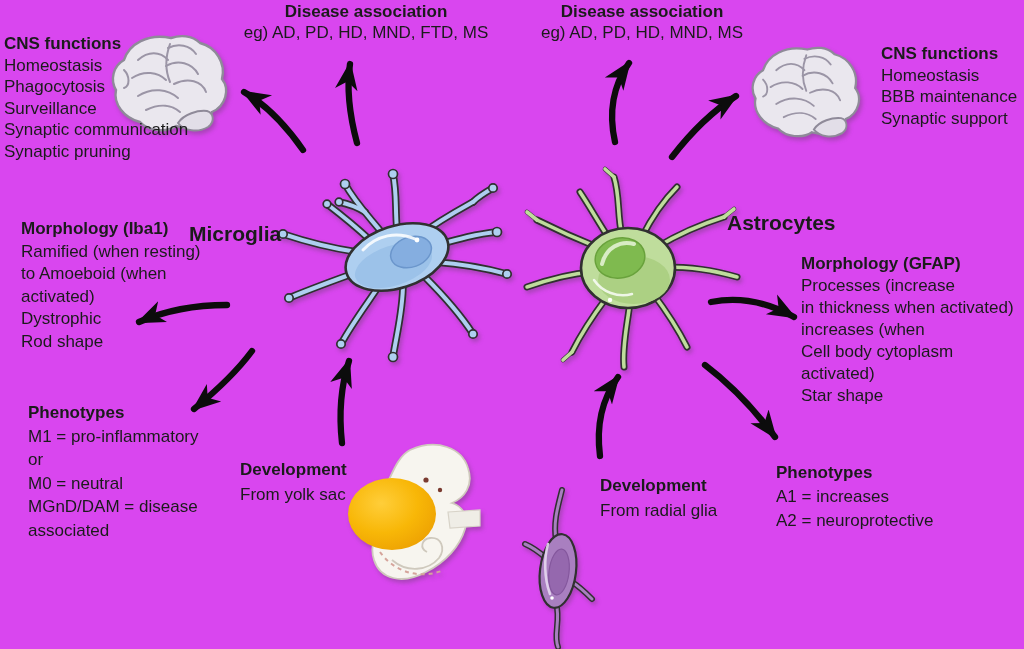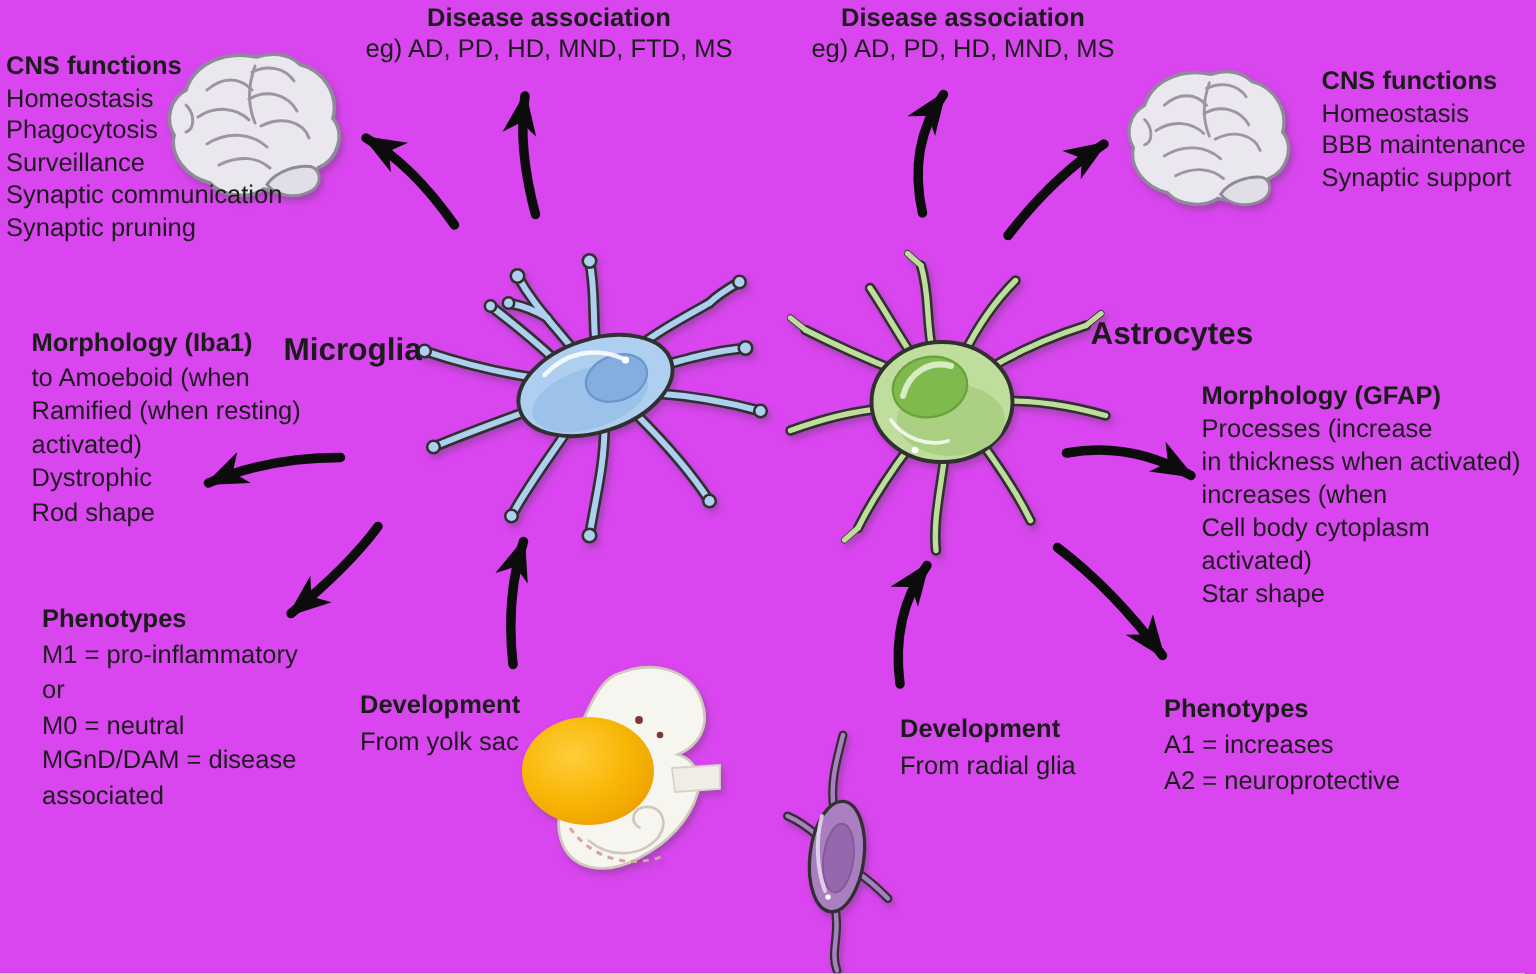--- a/index.html
+++ b/index.html
@@ -215,22 +215,22 @@
     <div>Homeostasis</div>
     <div>BBB maintenance</div>
     <div>Synaptic support</div>
   </div>
 
   <div class="cell-label" style="left:189px;top:206px;margin-top:16px;">Microglia</div>
   <div class="cell-label" style="left:727px;top:211px;">Astrocytes</div>
 
   <div class="tb" style="left:4px;top:218px;line-height:22.5px;margin-left:17px;">
     <div class="t">Morphology (Iba1)</div>
+    <div>Ramified (when resting)</div>
     <div>to Amoeboid (when</div>
-    <div>Ramified (when resting)</div>
     <div>activated)</div>
     <div>Dystrophic</div>
     <div>Rod shape</div>
   </div>
 
   <div class="tb" style="left:801px;top:253px;line-height:22px;">
     <div class="t">Morphology (GFAP)</div>
     <div>Processes (increase</div>
     <div>in thickness when activated)</div>
     <div>increases (when</div>

